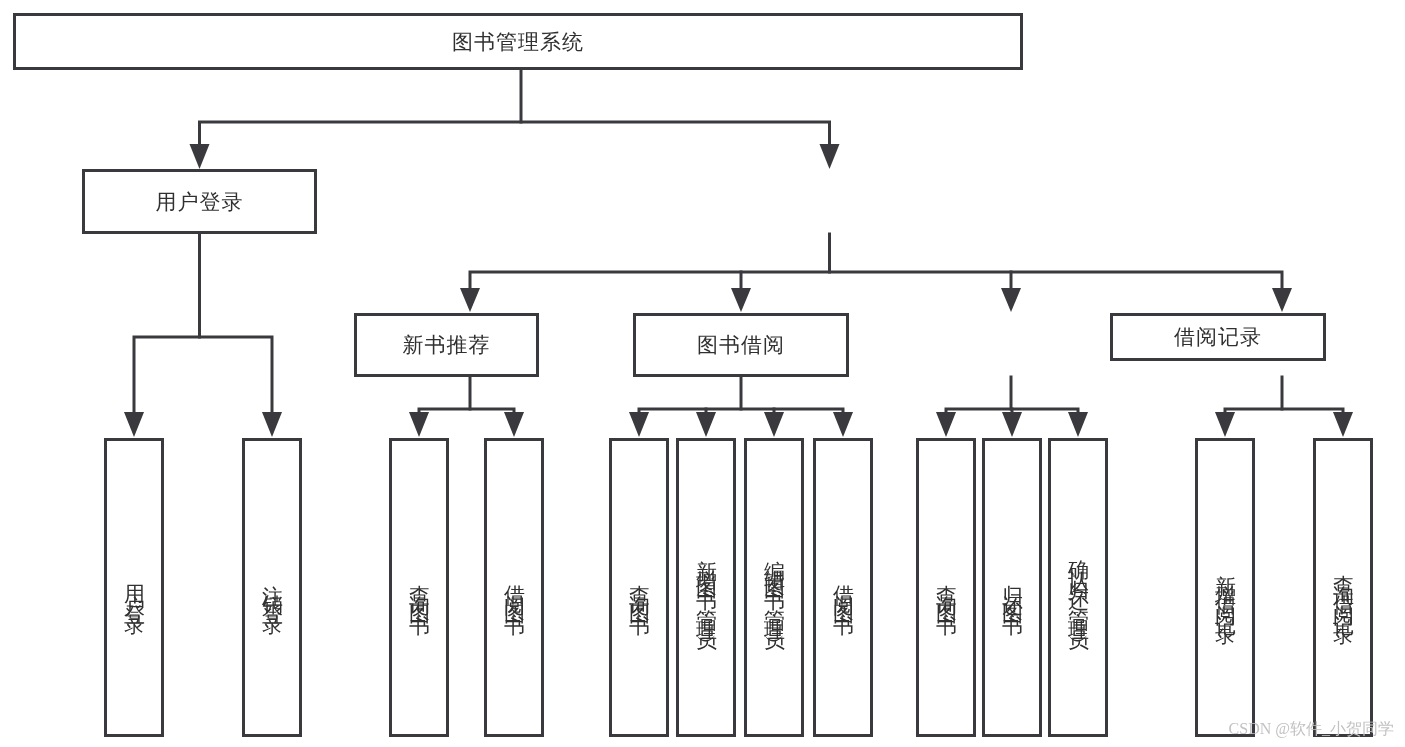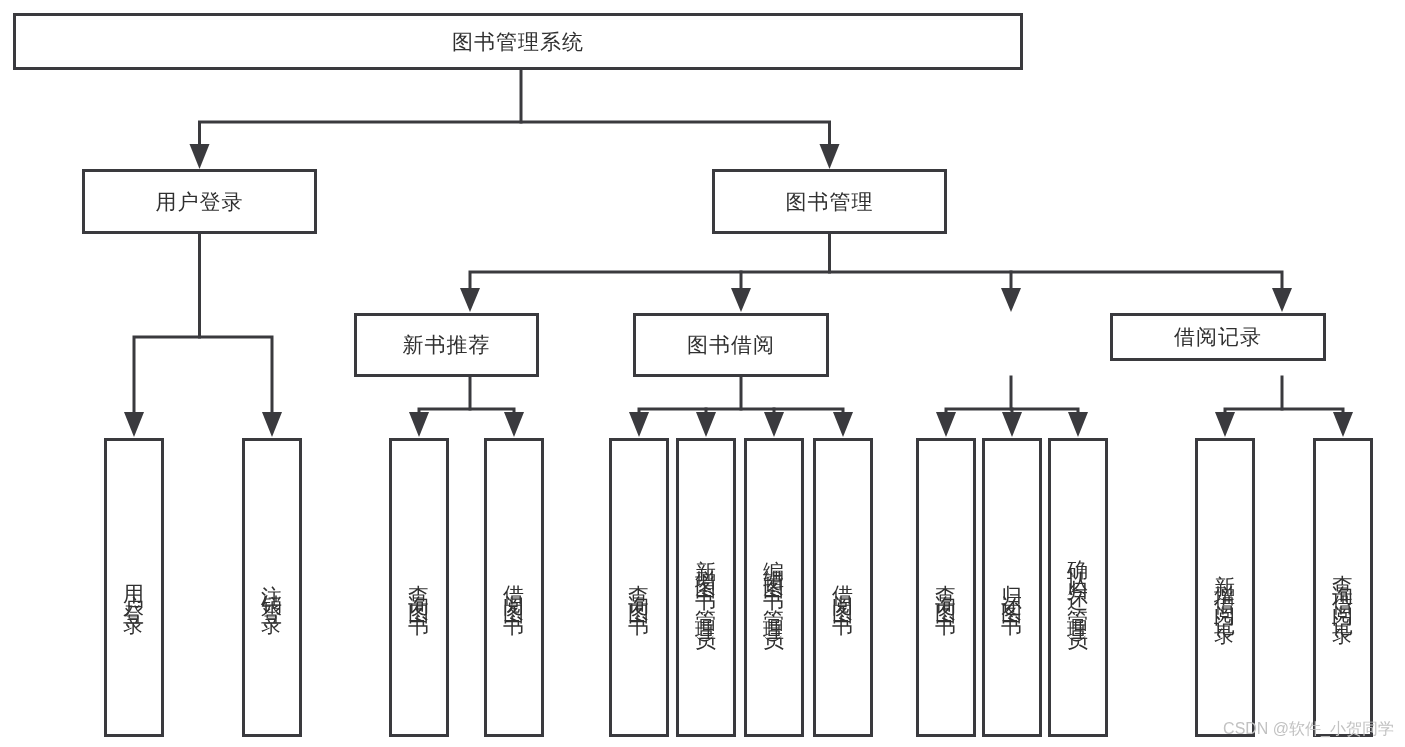--- a/index.html
+++ b/index.html
@@ -7,21 +7,21 @@
     --box-fill:#ffffff;
     --text:#303030;
     --watermark:#c2c2c2;
     --background:#ffffff;
   }
   html,body{margin:0;padding:0;background:var(--background);}
   .stage{
     position:relative;
     width:1405px;height:747px;
     background:var(--background);
-    font-family:Liberation Sans, sans-serif;
+    font-family:Liberation Serif, serif;
     color:var(--text);
     overflow:hidden;
   }
   .connector{position:absolute;left:0;top:0;z-index:1;}
   .connector path{stroke:var(--line);stroke-width:3;fill:none;stroke-linecap:square;}
   .connector polygon{fill:var(--line);stroke:none;}
   .hnode{
     position:absolute;z-index:2;
     box-sizing:border-box;
     background:var(--box-fill);
@@ -120,28 +120,25 @@
     </g>
   </svg>
 
   <div class="hnode" style="left:13px;top:13px;width:1010px;height:57px">
     <span>图书管理系统</span>
   </div>
 
   <div class="hnode" style="left:82px;top:169px;width:235px;height:65px">
     <span>用户登录</span>
   </div>
-  <div class="hnode" style="left:712px;top:169px;width:235px;height:65px">
-    <span>图书管理</span>
-  </div>
 
   <div class="hnode" style="left:354px;top:313px;width:185px;height:64px">
     <span>新书推荐</span>
   </div>
-  <div class="hnode" style="left:633px;top:313px;width:196px;height:64px">
+  <div class="hnode" style="left:633px;top:313px;width:216px;height:64px">
     <span>图书借阅</span>
   </div>
   <div class="hnode" style="left:1110px;top:313px;width:216px;height:48px">
     <span>借阅记录</span>
   </div>
 
   <div class="vnode" style="left:104px">
     <span class="vtext">用户登录</span>
   </div>
   <div class="vnode" style="left:242px">

